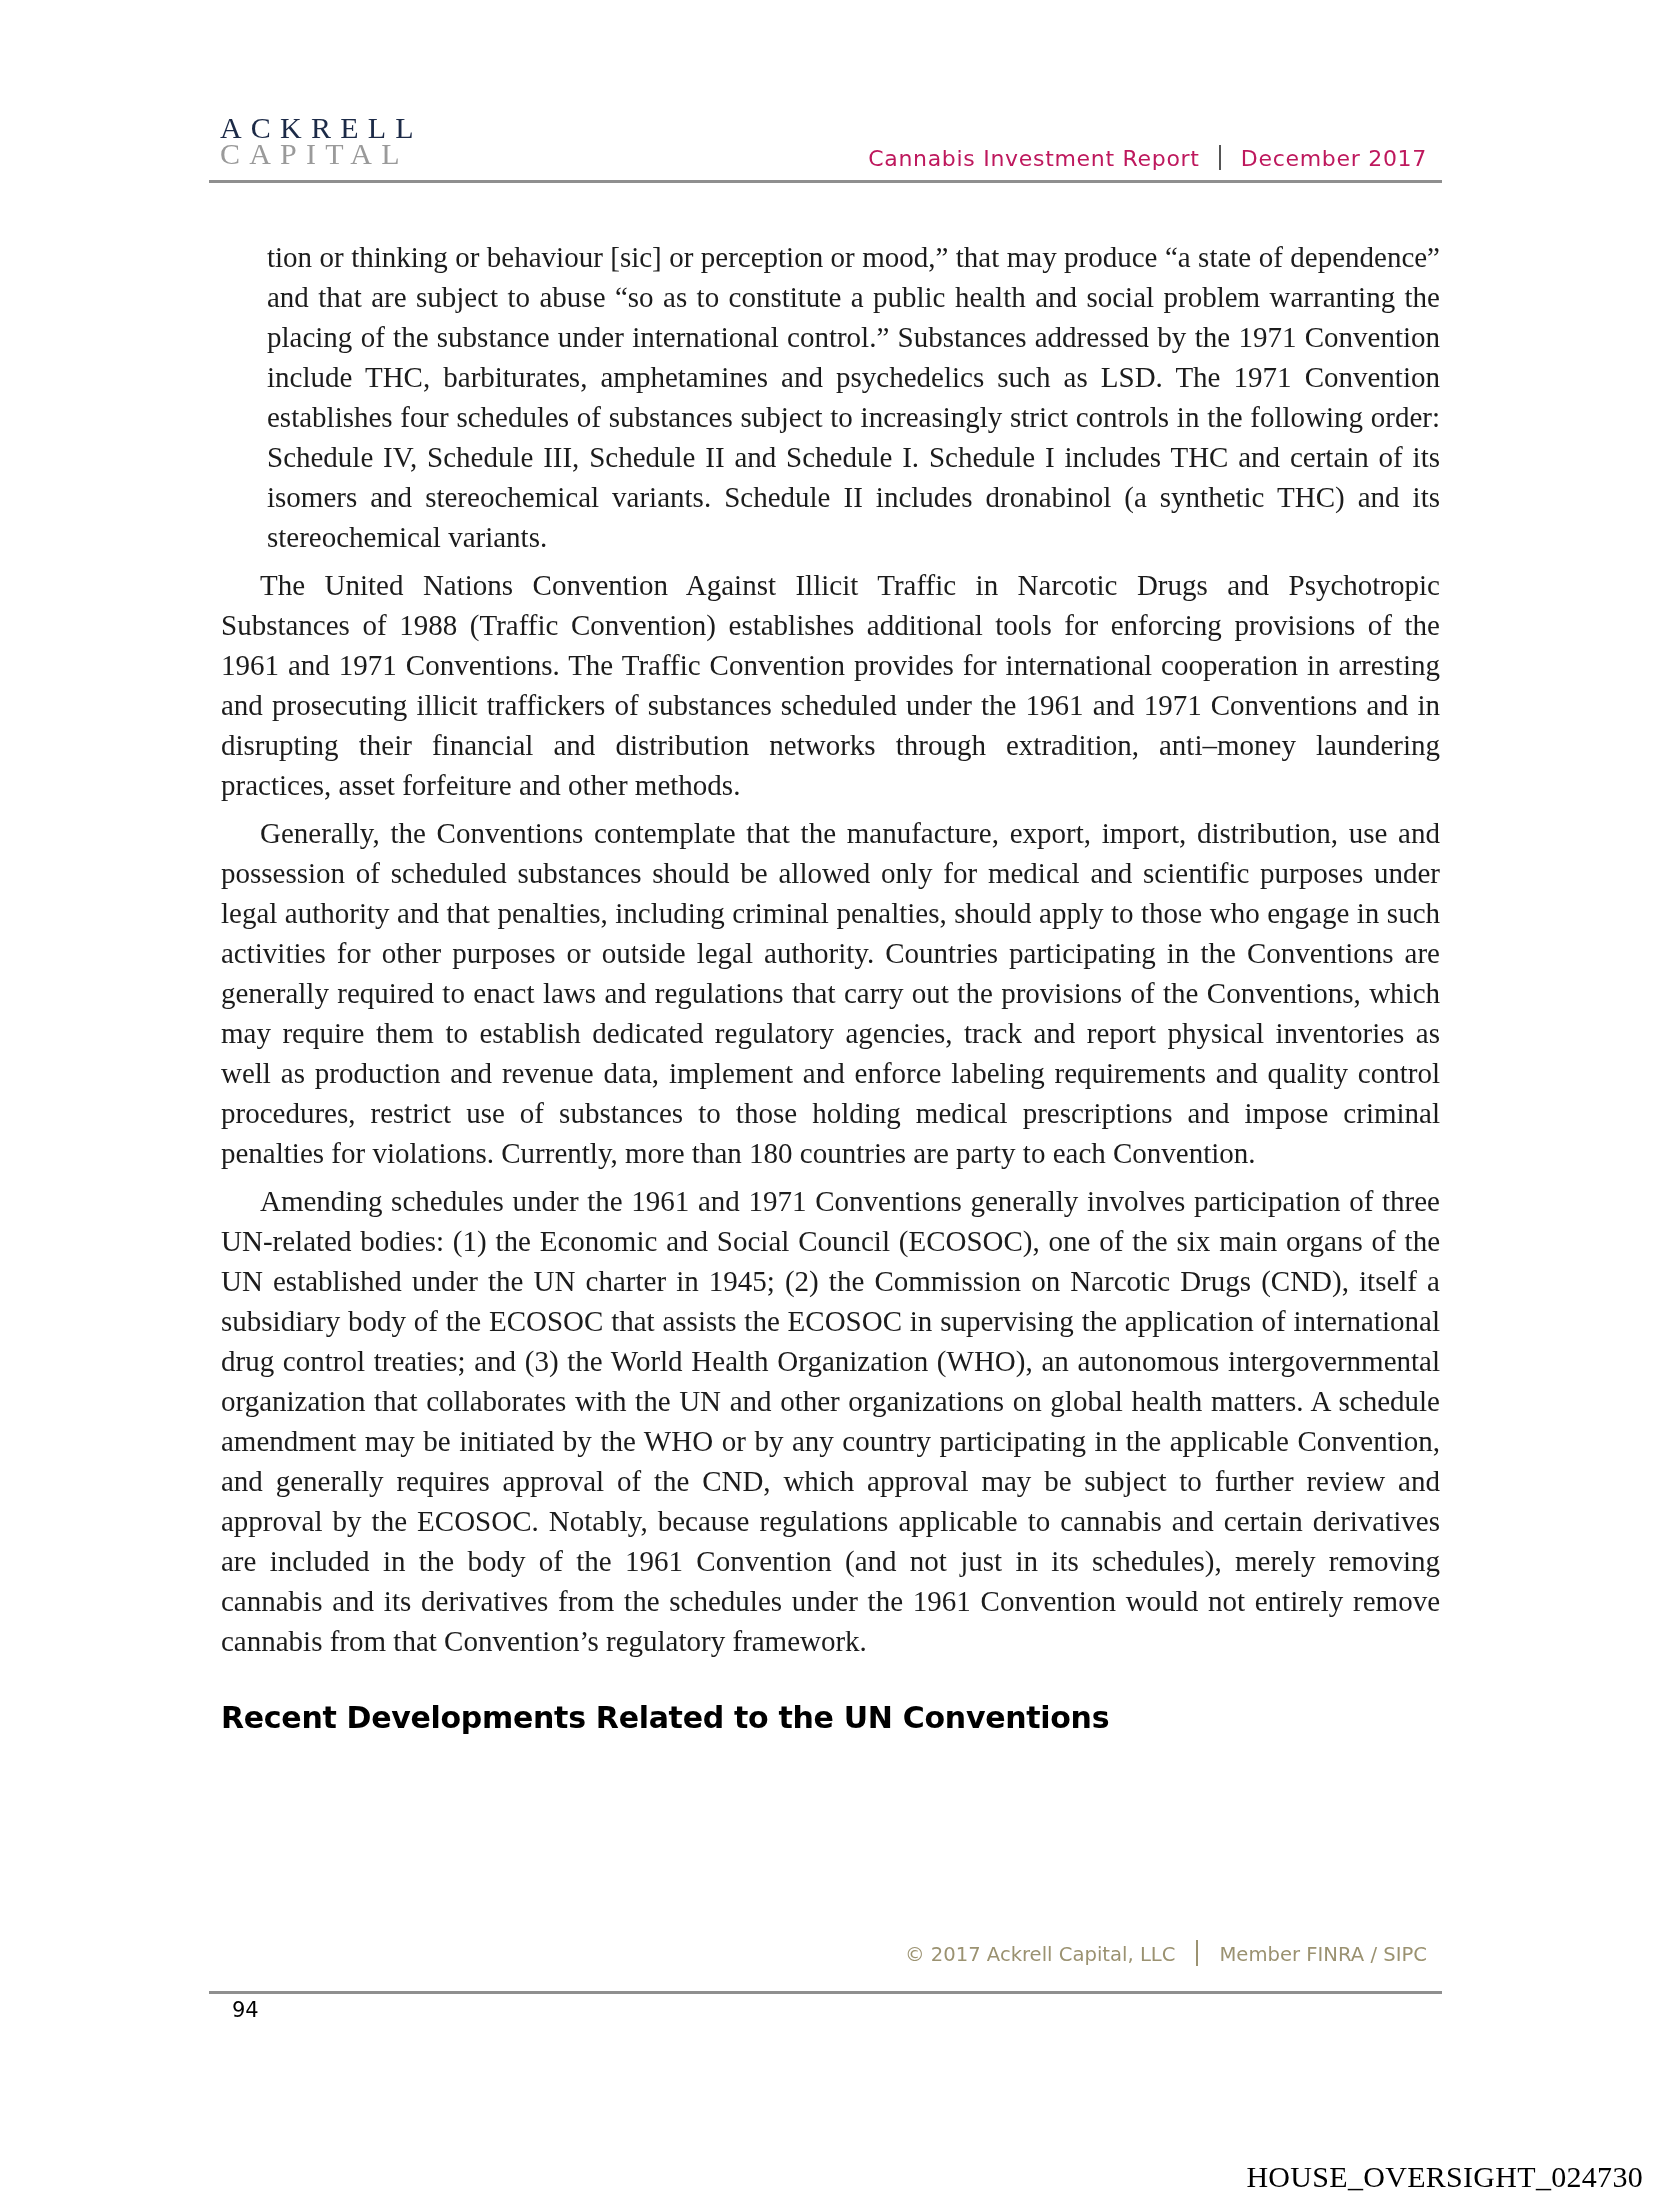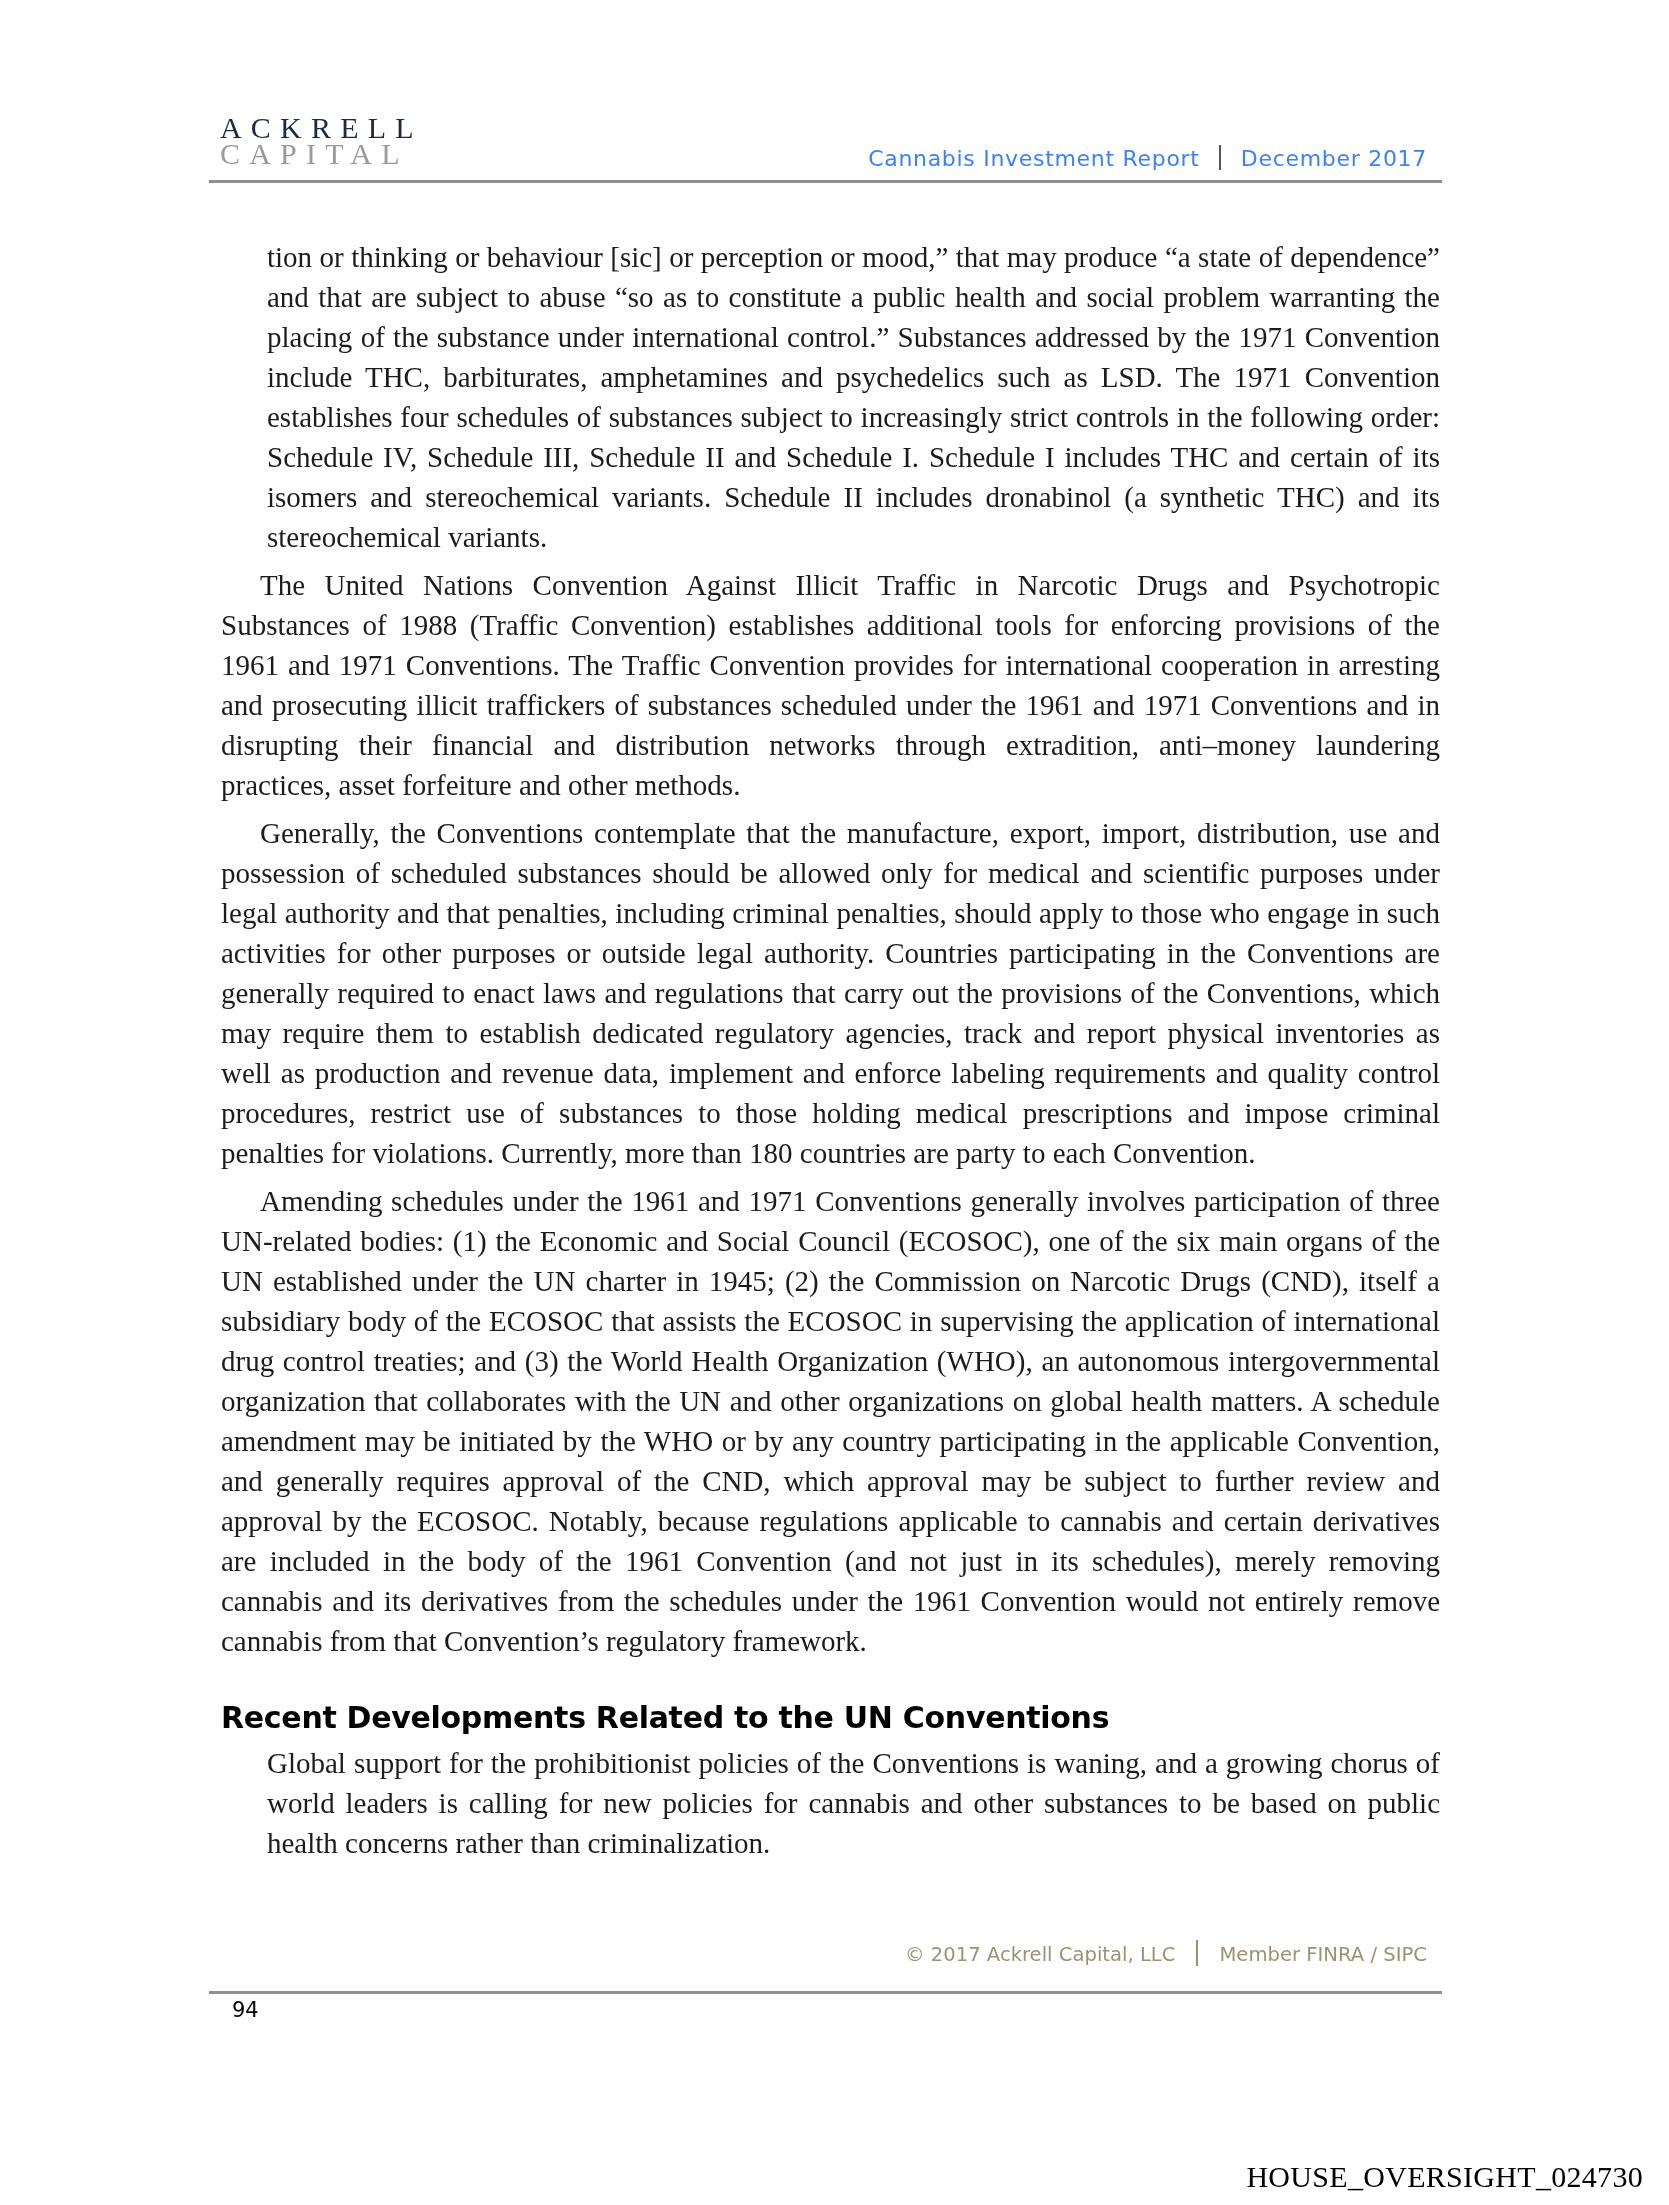--- a/index.html
+++ b/index.html
@@ -3,21 +3,21 @@
 <meta charset="utf-8">
 <style>
   html, body { margin: 0; padding: 0; background: #ffffff; }
   body { width: 1669px; height: 2205px; position: relative; overflow: hidden; }
   .page { position: absolute; left: 0; top: 0; width: 1669px; height: 1723px; background: #fff; }
 
   .logo { position: absolute; left: 220px; top: 115px; font-family: "Liberation Serif", "DejaVu Serif", serif; letter-spacing: 9.2px; line-height: 26px; }
   .logo-top { color: #1c2a47; font-size: 30px; display: block; }
   .logo-bottom { color: #9a9a9a; font-size: 30px; display: block; }
 
-  .header-right { position: absolute; right: 242px; top: 145px; font-family: "DejaVu Sans", "Liberation Sans", sans-serif; font-size: 22px; color: #3b82f6; letter-spacing: 0.7px; white-space: nowrap; }
+  .header-right { position: absolute; right: 242px; top: 145px; font-family: "DejaVu Sans", "Liberation Sans", sans-serif; font-size: 22px; color: #be185d; letter-spacing: 0.7px; white-space: nowrap; }
   .header-right .sep { display: inline-block; width: 2px; height: 25px; background: #555; vertical-align: -3.9px; margin: 0 19.6px; }
 
   .rule { position: absolute; height: 2.6px; background: #8f8f8f; }
   .rule-top { left: 209px; width: 1233px; top: 180px; }
   .rule-bottom { left: 209px; width: 1233px; top: 1991px; }
 
   .content { position: absolute; left: 221px; top: 237px; width: 1219px; font-family: "Liberation Serif", "DejaVu Serif", serif; font-size: 29px; line-height: 40px; color: #1c1c1c; text-align: justify; }
   .content p { margin: 0 0 7.9px 0; }
   .content p.indent { text-indent: 39px; }
   .content p.first { text-indent: 0; margin-left: 46px; }
@@ -46,21 +46,20 @@
 
   <div class="rule rule-top"></div>
 
   <div class="content">
     <p class="first">tion or thinking or behaviour [sic] or perception or mood,” that may produce “a state of dependence” and that are subject to abuse “so as to constitute a public health and social problem warranting the placing of the substance under international control.” Substances addressed by the 1971 Convention include THC, barbiturates, amphetamines and psychedelics such as LSD. The 1971 Convention establishes four schedules of substances subject to increasingly strict controls in the following order: Schedule IV, Schedule III, Schedule II and Schedule I. Schedule I includes THC and certain of its isomers and stereochemical variants. Schedule II includes dronabinol (a synthetic THC) and its stereochemical variants.</p>
     <p class="indent">The United Nations Convention Against Illicit Traffic in Narcotic Drugs and Psychotropic Substances of 1988 (Traffic Convention) establishes additional tools for enforcing provisions of the 1961 and 1971 Conventions. The Traffic Convention provides for international cooperation in arresting and prosecuting illicit traffickers of substances scheduled under the 1961 and 1971 Conventions and in disrupting their financial and distribution networks through extradition, anti–money laundering practices, asset forfeiture and other methods.</p>
     <p class="indent">Generally, the Conventions contemplate that the manufacture, export, import, distribution, use and possession of scheduled substances should be allowed only for medical and scientific purposes under legal authority and that penalties, including criminal penalties, should apply to those who engage in such activities for other purposes or outside legal authority. Countries participating in the Conventions are generally required to enact laws and regulations that carry out the provisions of the Conventions, which may require them to establish dedicated regulatory agencies, track and report physical inventories as well as production and revenue data, implement and enforce labeling requirements and quality control procedures, restrict use of substances to those holding medical prescriptions and impose criminal penalties for violations. Currently, more than 180 countries are party to each Convention.</p>
     <p class="indent">Amending schedules under the 1961 and 1971 Conventions generally involves participation of three UN-related bodies: (1) the Economic and Social Council (ECOSOC), one of the six main organs of the UN established under the UN charter in 1945; (2) the Commission on Narcotic Drugs (CND), itself a subsidiary body of the ECOSOC that assists the ECOSOC in supervising the application of international drug control treaties; and (3) the World Health Organization (WHO), an autonomous intergovernmental organization that collaborates with the UN and other organizations on global health matters. A schedule amendment may be initiated by the WHO or by any country participating in the applicable Convention, and generally requires approval of the CND, which approval may be subject to further review and approval by the ECOSOC. Notably, because regulations applicable to cannabis and certain derivatives are included in the body of the 1961 Convention (and not just in its schedules), merely removing cannabis and its derivatives from the schedules under the 1961 Convention would not entirely remove cannabis from that Convention’s regulatory framework.</p>
 
     <div class="section-heading">Recent Developments Related to the UN Conventions</div>
-    <p class="first">Global support for the prohibitionist policies of the Conventions is waning, and a growing chorus of world leaders is calling for new policies for cannabis and other substances to be based on public health concerns rather than criminalization.</p>
   </div>
 
   <div class="rule rule-bottom"></div>
 
   <div class="footer-page">94</div>
 
   <div class="footer-right">
     <span>© 2017 Ackrell Capital, LLC</span><span class="sep"></span><span>Member FINRA / SIPC</span>
   </div>
 

